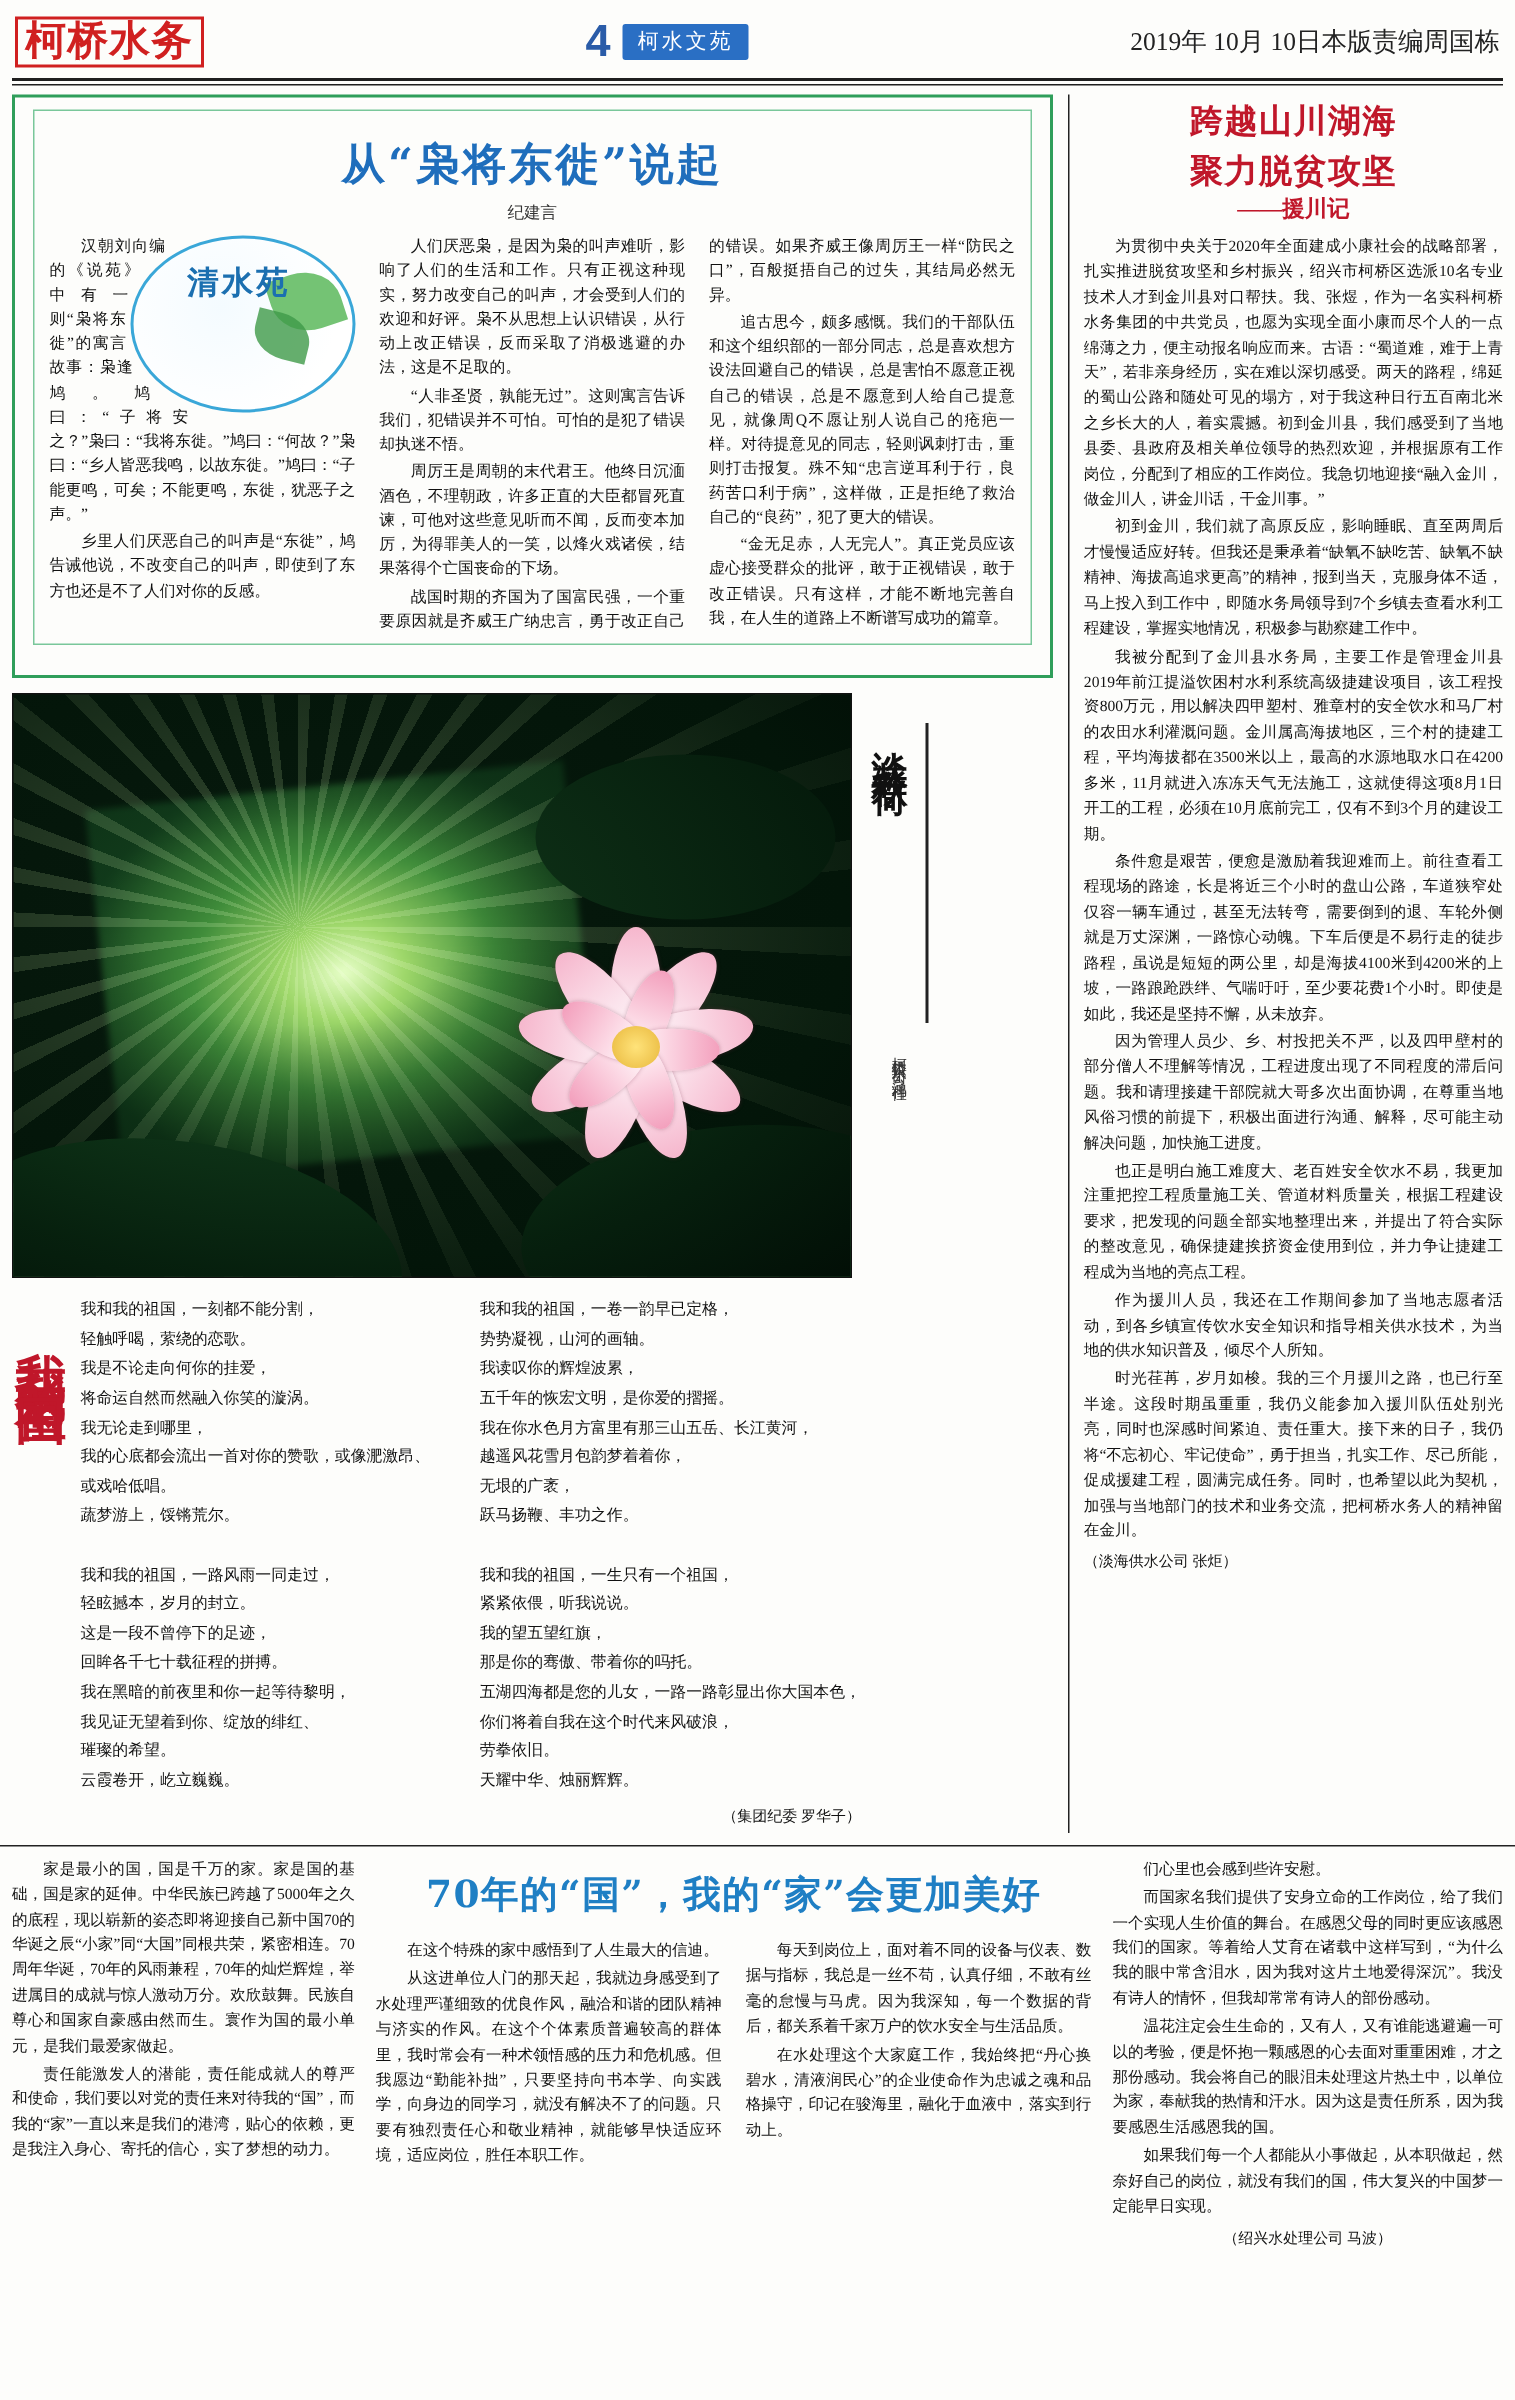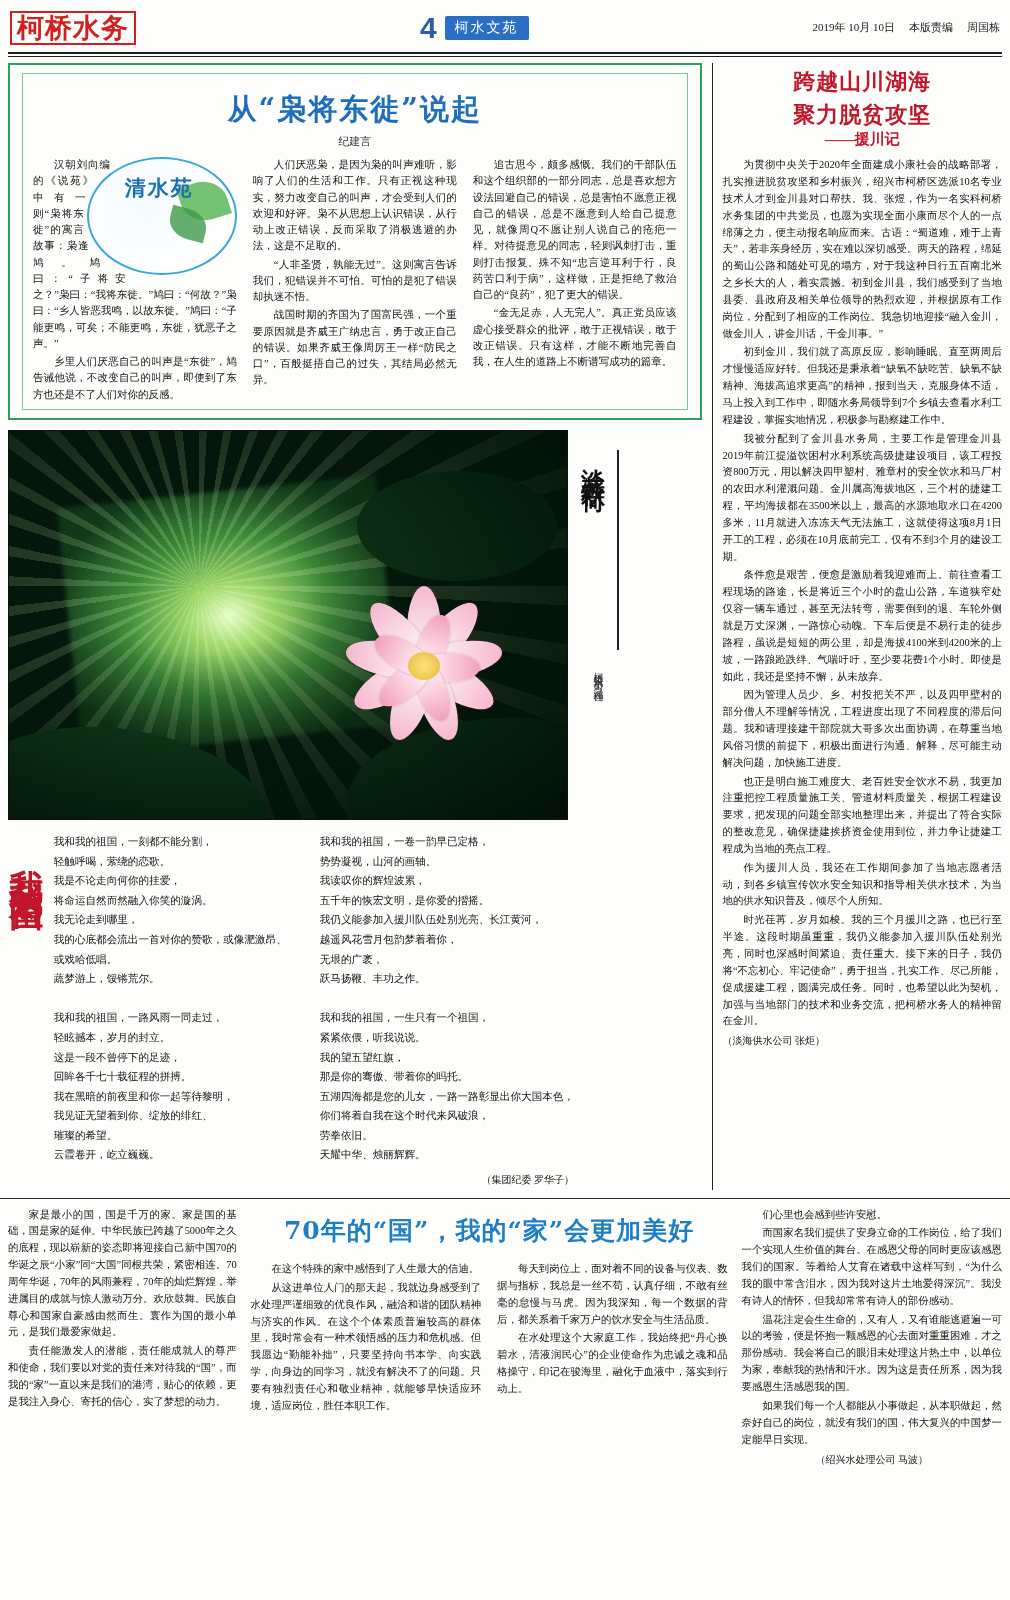--- a/index.html
+++ b/index.html
@@ -46,24 +46,23 @@
   }
   .section-badge {
     background:#2a6fc4;
     color:#fff;
     font-size:14px;
     padding:3px 10px;
     letter-spacing:2px;
     border-radius:2px;
   }
   .mast-right {
-    font-size:11px;
+    font-size:17px;
     color:#222;
     display:flex;
-    gap:14px;
     white-space:nowrap;
     padding-bottom:2px;
   }
   .rule-top {
     border-top:2px solid #1f1f1f;
     margin:0 8px;
     height:0;
   }
   .rule-top2 {
     border-top:1px solid #1f1f1f;
@@ -78,21 +77,21 @@
     gap:10px;
   }
   .left-block { width:700px; }
   .right-col { width:282px; }
   .vdivide {
     width:1px; background:#222; align-self:stretch;
   }
   
   .art1 {
     border:2px solid #2f9e5a;
-    padding:8px 12px 8px 12px;
+    padding:8px 12px 20px 12px;
     position:relative;
   }
   .art1 .inner-border {
     border:1px solid #79c79a;
     padding:10px 10px 6px 10px;
   }
   .art1 h1 {
     text-align:center;
     font-family:"DejaVu Serif", serif;
     color:#1f6ebc;
@@ -300,20 +299,21 @@
           <div class="seal">
             <div class="oval"></div>
             <div class="leaf"></div>
             <div class="leaf2"></div>
             <div class="sealtext">清水苑</div>
           </div>
           <p>汉朝刘向编的《说苑》中有一则“枭将东徙”的寓言故事：枭逢鸠。鸠曰：“子将安之？”枭曰：“我将东徙。”鸠曰：“何故？”枭曰：“乡人皆恶我鸣，以故东徙。”鸠曰：“子能更鸣，可矣；不能更鸣，东徙，犹恶子之声。”</p>
           <p>乡里人们厌恶自己的叫声是“东徙”，鸠告诫他说，不改变自己的叫声，即使到了东方也还是不了人们对你的反感。</p>
           <p>人们厌恶枭，是因为枭的叫声难听，影响了人们的生活和工作。只有正视这种现实，努力改变自己的叫声，才会受到人们的欢迎和好评。枭不从思想上认识错误，从行动上改正错误，反而采取了消极逃避的办法，这是不足取的。</p>
           <p>“人非圣贤，孰能无过”。这则寓言告诉我们，犯错误并不可怕。可怕的是犯了错误却执迷不悟。</p>
+          <p>周厉王是周朝的末代君王。他终日沉湎酒色，不理朝政，许多正直的大臣都冒死直谏，可他对这些意见听而不闻，反而变本加厉，为得罪美人的一笑，以烽火戏诸侯，结果落得个亡国丧命的下场。</p>
           <p>战国时期的齐国为了国富民强，一个重要原因就是齐威王广纳忠言，勇于改正自己的错误。如果齐威王像周厉王一样“防民之口”，百般挺捂自己的过失，其结局必然无异。</p>
           <p>追古思今，颇多感慨。我们的干部队伍和这个组织部的一部分同志，总是喜欢想方设法回避自己的错误，总是害怕不愿意正视自己的错误，总是不愿意到人给自己提意见，就像周Q不愿让别人说自己的疮疤一样。对待提意见的同志，轻则讽刺打击，重则打击报复。殊不知“忠言逆耳利于行，良药苦口利于病”，这样做，正是拒绝了救治自己的“良药”，犯了更大的错误。</p>
           <p>“金无足赤，人无完人”。真正党员应该虚心接受群众的批评，敢于正视错误，敢于改正错误。只有这样，才能不断地完善自我，在人生的道路上不断谱写成功的篇章。</p>
         </div>
       </div>
     </div>
 
     <div class="photo-wrap">
       <div class="photo">
         <div class="glow"></div>
@@ -367,21 +367,21 @@
           <p>我见证无望着到你、绽放的绯红、</p>
           <p>璀璨的希望。</p>
           <p>云霞卷开，屹立巍巍。</p>
           <p></p>
         </div>
         <div>
           <p>我和我的祖国，一卷一韵早已定格，</p>
           <p>势势凝视，山河的画轴。</p>
           <p>我读叹你的辉煌波累，</p>
           <p>五千年的恢宏文明，是你爱的摺摇。</p>
-          <p>我仍义能参加入援川队伍处别光亮、长江黄河，</p>
+          <p>我在你水色月方富里有那三山五岳、长江黄河，</p>
           <p>越遥风花雪月包韵梦着着你，</p>
           <p>无垠的广袤，</p>
           <p>跃马扬鞭、丰功之作。</p>
           <p>&nbsp;</p>
           <p>我和我的祖国，一生只有一个祖国，</p>
           <p>紧紧依偎，听我说说。</p>
           <p>我的望五望红旗，</p>
           <p>那是你的骞傲、带着你的吗托。</p>
           <p>五湖四海都是您的儿女，一路一路彰显出你大国本色，</p>
           <p>你们将着自我在这个时代来风破浪，</p>

